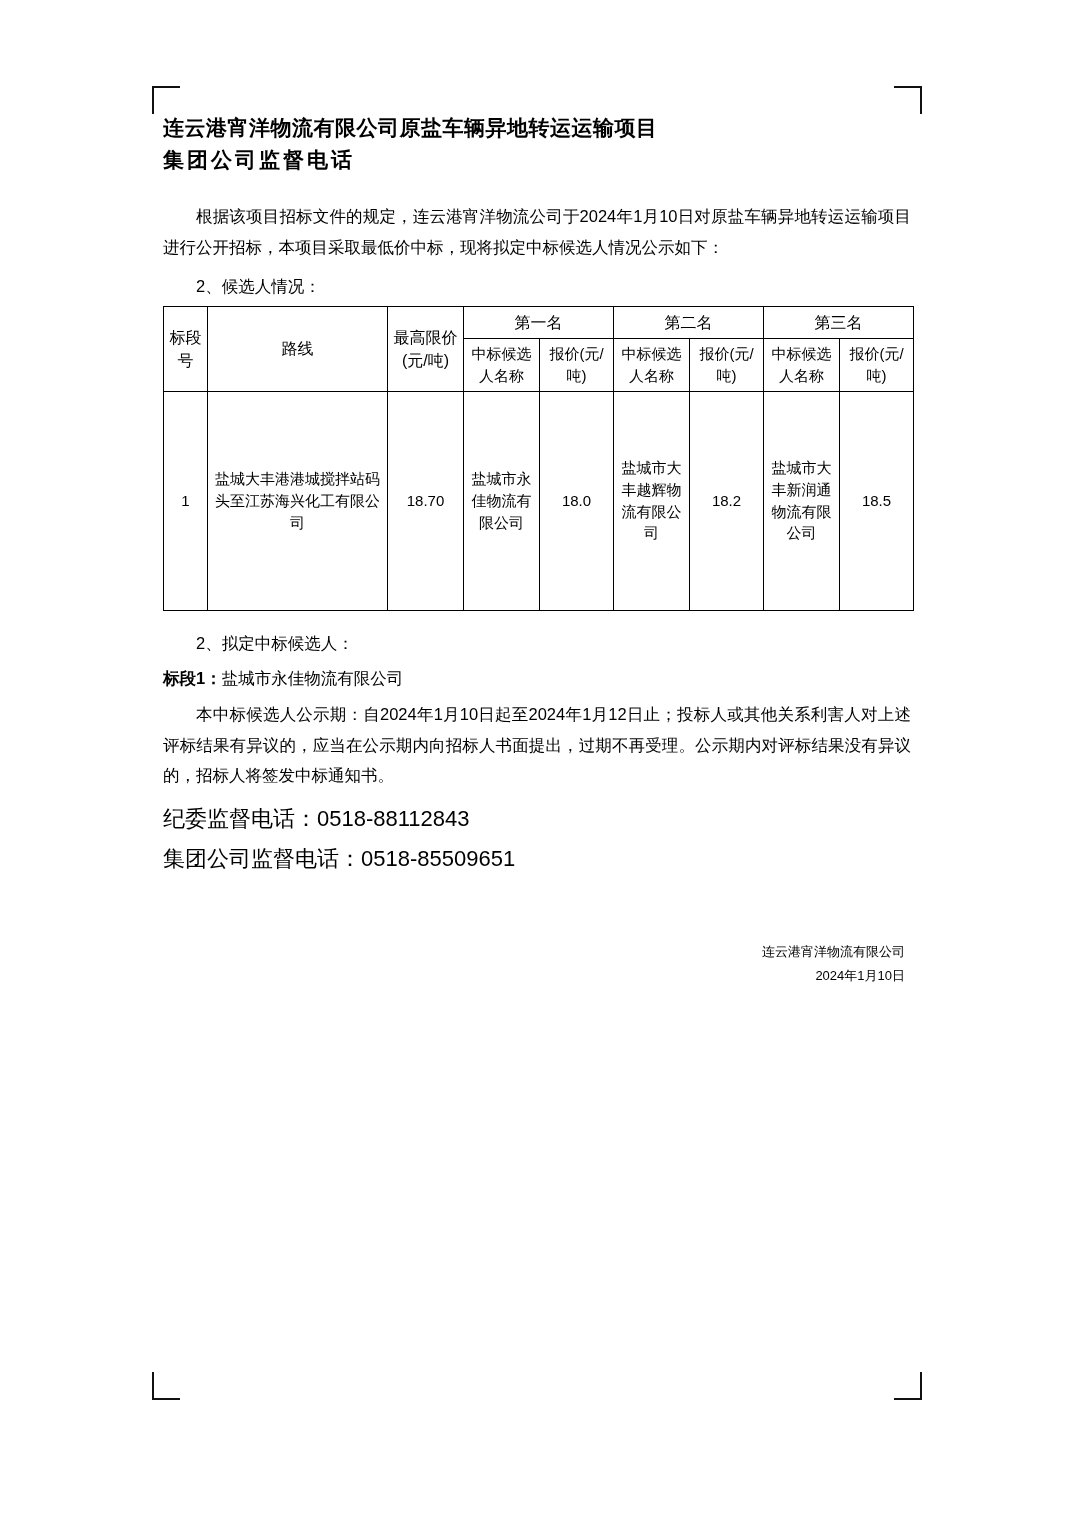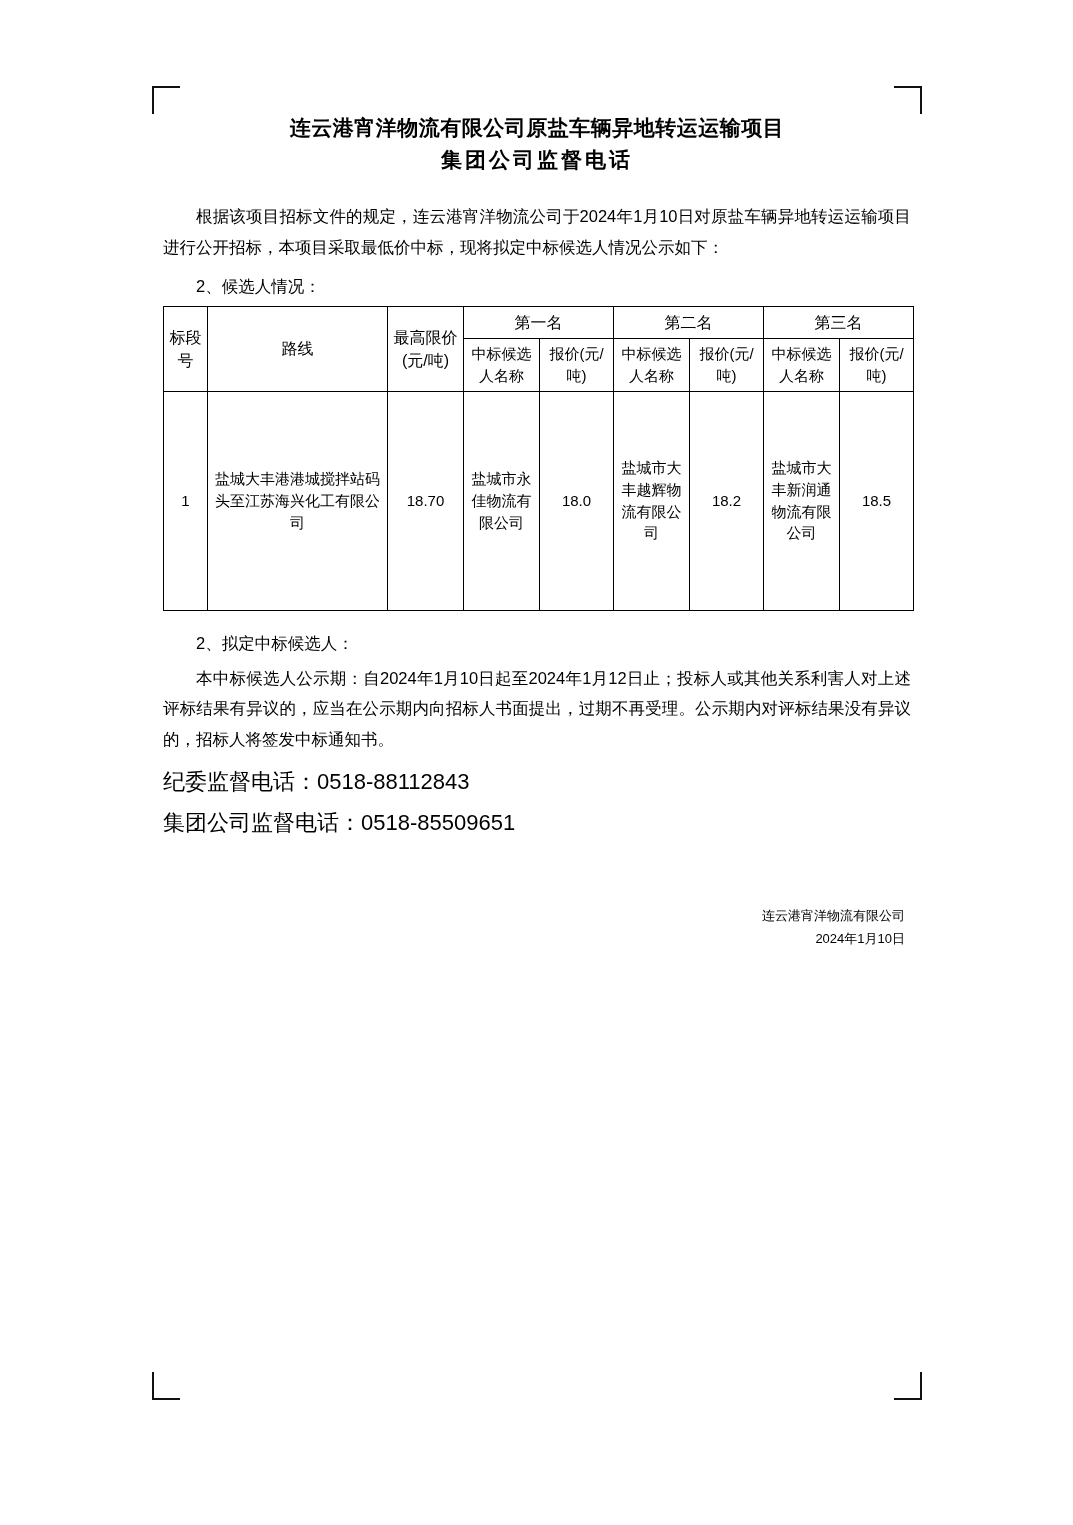--- a/index.html
+++ b/index.html
@@ -34,21 +34,20 @@
 
   .content {
     position: absolute;
     left: 163px;
     top: 100px;
     width: 748px;
   }
   h1.doc-title {
     font-size: 21px;
     font-weight: bold;
-    text-align: center;
     line-height: 1.5;
     margin: 12px 0 0 0;
     letter-spacing: 0.5px;
   }
   h1.doc-title .line2 { display: block; letter-spacing: 3px; }
 
   p.para {
     font-size: 16.5px;
     line-height: 1.85;
     margin: 26px 0 0 0;
@@ -164,20 +163,23 @@
           <td class="cand">盐城市大丰越辉物流有限公司</td>
           <td class="price">18.2</td>
           <td class="cand">盐城市大丰新润通物流有限公司</td>
           <td class="price">18.5</td>
         </tr>
       </tbody>
     </table>
 
     <div class="section-label" style="margin-top:22px;">2、拟定中标候选人：</div>
 
+    <p class="para tight" style="margin-top:2px;">
+      <span class="bold">标段1：</span><span>盐城市永佳物流有限公司</span>
+    </p>
 
     <p class="para indent" style="margin-top:6px;">本中标候选人公示期：自2024年1月10日起至2024年1月12日止；投标人或其他关系利害人对上述评标结果有异议的，应当在公示期内向招标人书面提出，过期不再受理。公示期内对评标结果没有异议的，招标人将签发中标通知书。</p>
 
     <p class="phone-line" style="margin-top:8px;">纪委监督电话：0518-88112843</p>
     <p class="phone-line">集团公司监督电话：0518-85509651</p>
 
     <div class="sign">
       <div>连云港宵洋物流有限公司</div>
       <div>2024年1月10日</div>
     </div>

